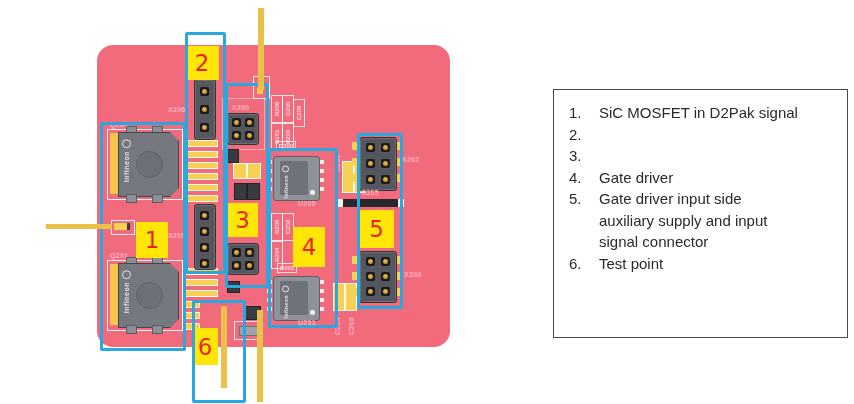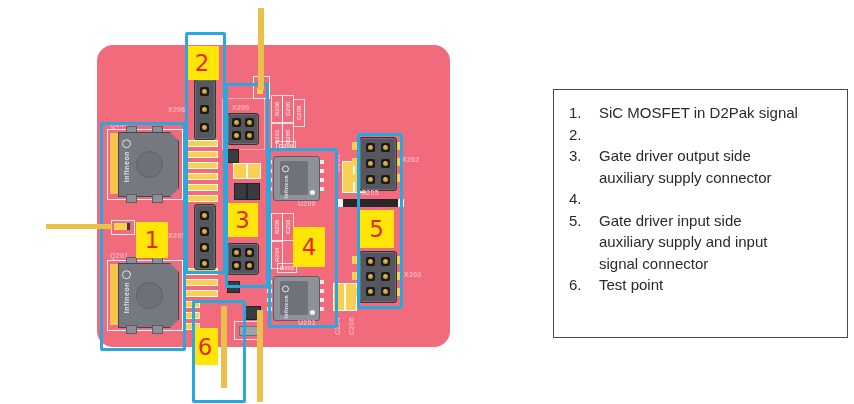--- a/index.html
+++ b/index.html
@@ -239,24 +239,24 @@
   <div class="legend">
     <div class="l-item">
       <span class="l-num">1.</span>
       <span class="l-text">SiC MOSFET in D2Pak signal</span>
     </div>
     <div class="l-item">
       <span class="l-num">2.</span>
     </div>
     <div class="l-item">
       <span class="l-num">3.</span>
-      <span class="l-text">Gate driver output side auxiliary supply connector</span>
     </div>
     <div class="l-item">
       <span class="l-num">4.</span>
+      <span class="l-text">Gate driver</span>
     </div>
     <div class="l-item">
       <span class="l-num">5.</span>
       <span class="l-text">Gate driver input side auxiliary supply and input signal connector</span>
     </div>
     <div class="l-item">
       <span class="l-num">6.</span>
       <span class="l-text">Test point</span>
     </div>
   </div>

